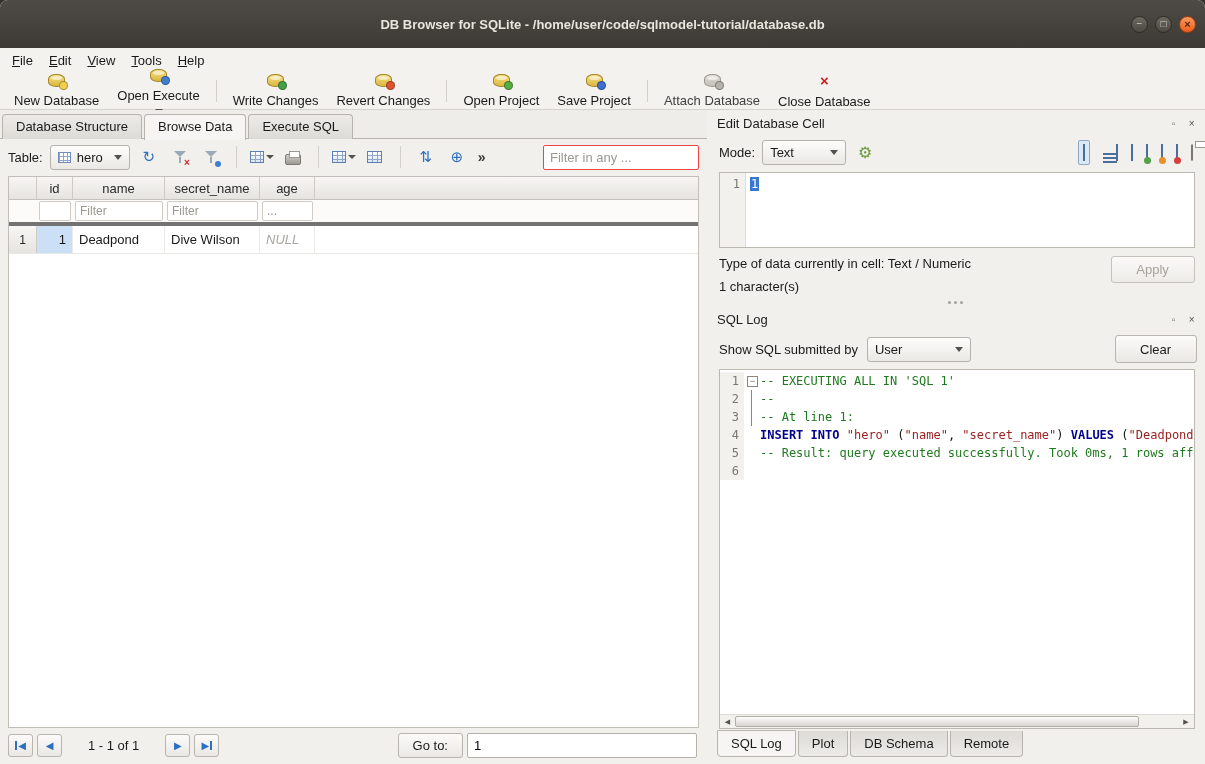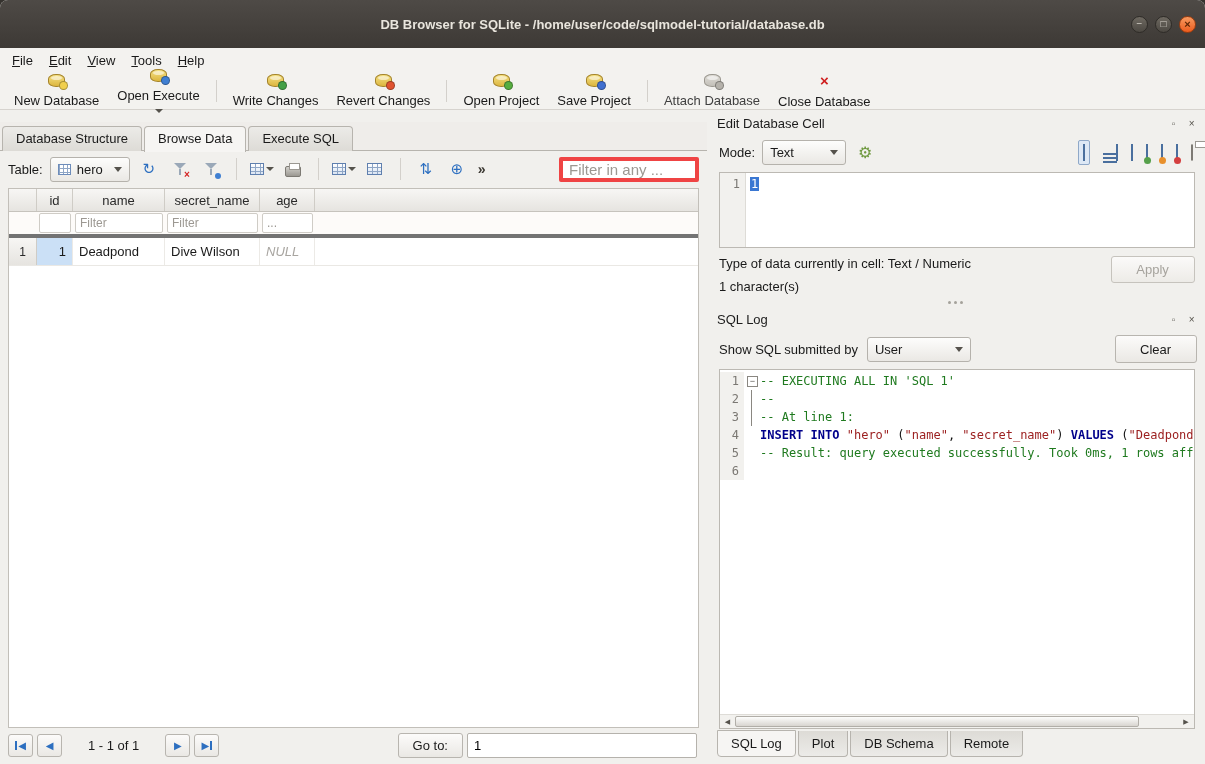--- a/index.html
+++ b/index.html
@@ -35,21 +35,21 @@
   .redx{color:#cf2020;font-weight:bold;font-size:15px;line-height:1;}
   .drop-arrow{width:0;height:0;border-left:4px solid transparent;border-right:4px solid transparent;border-top:4px solid #55524c;margin-left:2px;}
 
   
   .main{flex:1;display:flex;min-height:0;}
   .left{width:707px;flex:0 0 auto;display:flex;flex-direction:column;min-height:0;}
   .vsplit{width:4px;flex:0 0 auto;}
   .right{flex:1;display:flex;flex-direction:column;min-height:0;padding:2px 6px 0 0;}
 
   
-  .tabbar{flex:0 0 auto;display:flex;align-items:flex-start;padding:4px 0 0 2px;border-bottom:1px solid #b7b4ae;background:#efedea;height:29px;margin-top:12px;}
+  .tabbar{flex:0 0 auto;display:flex;align-items:flex-start;padding:4px 0 0 2px;border-bottom:1px solid #b7b4ae;background:#efedea;height:29px;}
   .tab{padding:4px 13px 5px;border:1px solid #b7b4ae;border-bottom:none;background:linear-gradient(#ecebe8,#dddbd6);border-radius:4px 4px 0 0;margin-right:2px;font-size:13px;}
   .tab.active{background:#f6f5f3;position:relative;margin-bottom:-1px;padding-bottom:6px;}
 
   
   .browsebar{flex:0 0 auto;height:36px;display:flex;align-items:center;gap:7px;padding:0 8px;}
   .combo{display:flex;align-items:center;gap:6px;padding:3px 7px;background:linear-gradient(#fdfdfc,#eae8e4);border:1px solid #b5b2ac;border-radius:3px;height:25px;}
   .combo::after{content:"";width:0;height:0;border-left:4px solid transparent;border-right:4px solid transparent;border-top:5px solid #55524c;margin-left:5px;}
   .mini-grid{width:13px;height:11px;border:1px solid #6d8cba;background:
       linear-gradient(#8fa6c6 1px,transparent 1px) 0 3px/100% 4px,
       linear-gradient(90deg,#8fa6c6 1px,transparent 1px) 4px 0/4px 100%,#fff;}
@@ -59,21 +59,21 @@
   .funnel::before{content:"";position:absolute;left:2px;top:2px;border-left:6px solid transparent;border-right:6px solid transparent;border-top:6px solid #9aa8b8;}
   .funnel::after{content:"";position:absolute;left:7px;top:8px;width:2px;height:6px;background:#9aa8b8;}
   .funnel .mark{position:absolute;right:-2px;bottom:-3px;font-size:10px;font-weight:bold;color:#d42222;line-height:1;}
   .funnel .markb{position:absolute;right:-2px;bottom:-2px;width:6px;height:6px;border-radius:50%;background:#3f7fd2;}
   .gridic{position:relative;width:15px;height:12px;border:1px solid #5f7fae;background:linear-gradient(#ffffff,#dbe5f3);}
   .gridic::before{content:"";position:absolute;left:0;right:0;top:3px;height:1px;background:#8fa6c6;box-shadow:0 4px 0 #8fa6c6;}
   .gridic::after{content:"";position:absolute;top:0;bottom:0;left:4px;width:1px;background:#8fa6c6;box-shadow:5px 0 0 #8fa6c6;}
   .printer{position:relative;width:16px;height:11px;background:linear-gradient(#d2d0cb,#9b9892);border:1px solid #7d7a74;border-radius:2px;margin-top:4px;}
   .printer::before{content:"";position:absolute;left:3px;top:-4px;width:9px;height:5px;background:#fff;border:1px solid #9b9892;}
   .overflow{color:#3c3933;font-size:14px;font-weight:bold;padding:0 2px;}
-  .filter-any{width:140px;height:25px;border:4px solid #ef4444;border-radius:2px;padding:0 6px;font-size:15px;color:#2a2a2a;background:#fff;margin-left:auto;}
+  .filter-any{width:156px;height:25px;border:1px solid #ef4444;border-radius:2px;padding:0 6px;font-size:13px;color:#2a2a2a;background:#fff;margin-left:auto;}
   .filter-any::placeholder{color:#9c9892;}
 
   
   .grid{flex:1;margin:1px 8px 3px 8px;border:1px solid #c2bfb9;background:#fff;display:flex;flex-direction:column;min-height:0;overflow:hidden;}
   .g-head{display:flex;height:23px;flex:0 0 auto;background:linear-gradient(#f7f6f4,#e6e4e0);border-bottom:1px solid #c6c3bd;}
   .g-hcell{border-right:1px solid #cfccc6;display:flex;align-items:center;justify-content:center;font-size:13px;color:#2a2a2a;}
   .w-rn{width:28px;flex:0 0 auto;} .w-id{width:36px;flex:0 0 auto;} .w-name{width:92px;flex:0 0 auto;}
   .w-sn{width:95px;flex:0 0 auto;} .w-age{width:55px;flex:0 0 auto;}
   .g-filter{display:flex;height:26px;flex:0 0 auto;align-items:center;border-bottom:4px solid #737373;background:#fdfbf9;}
   .g-fcell{display:flex;align-items:center;padding:0 2px;}

